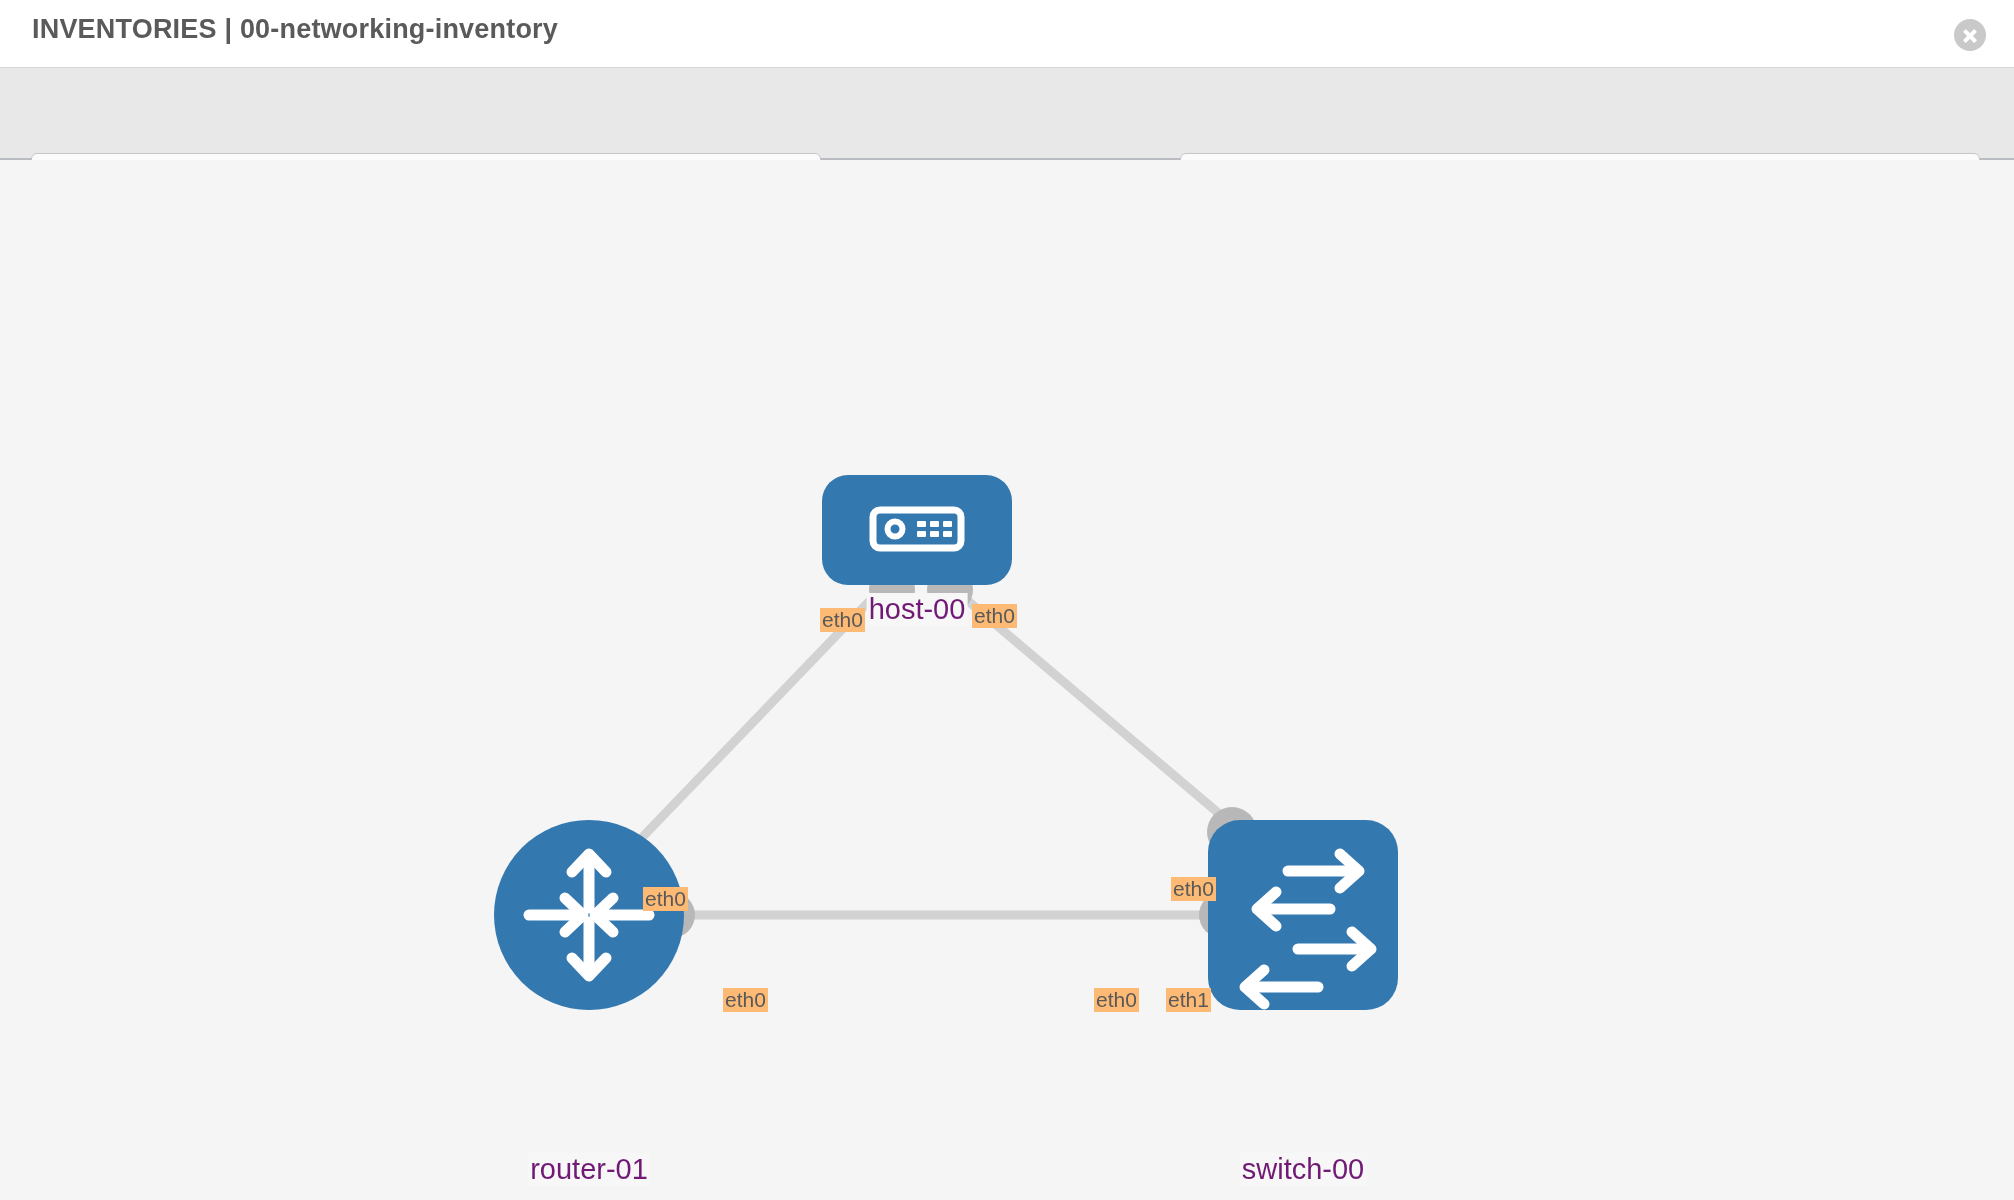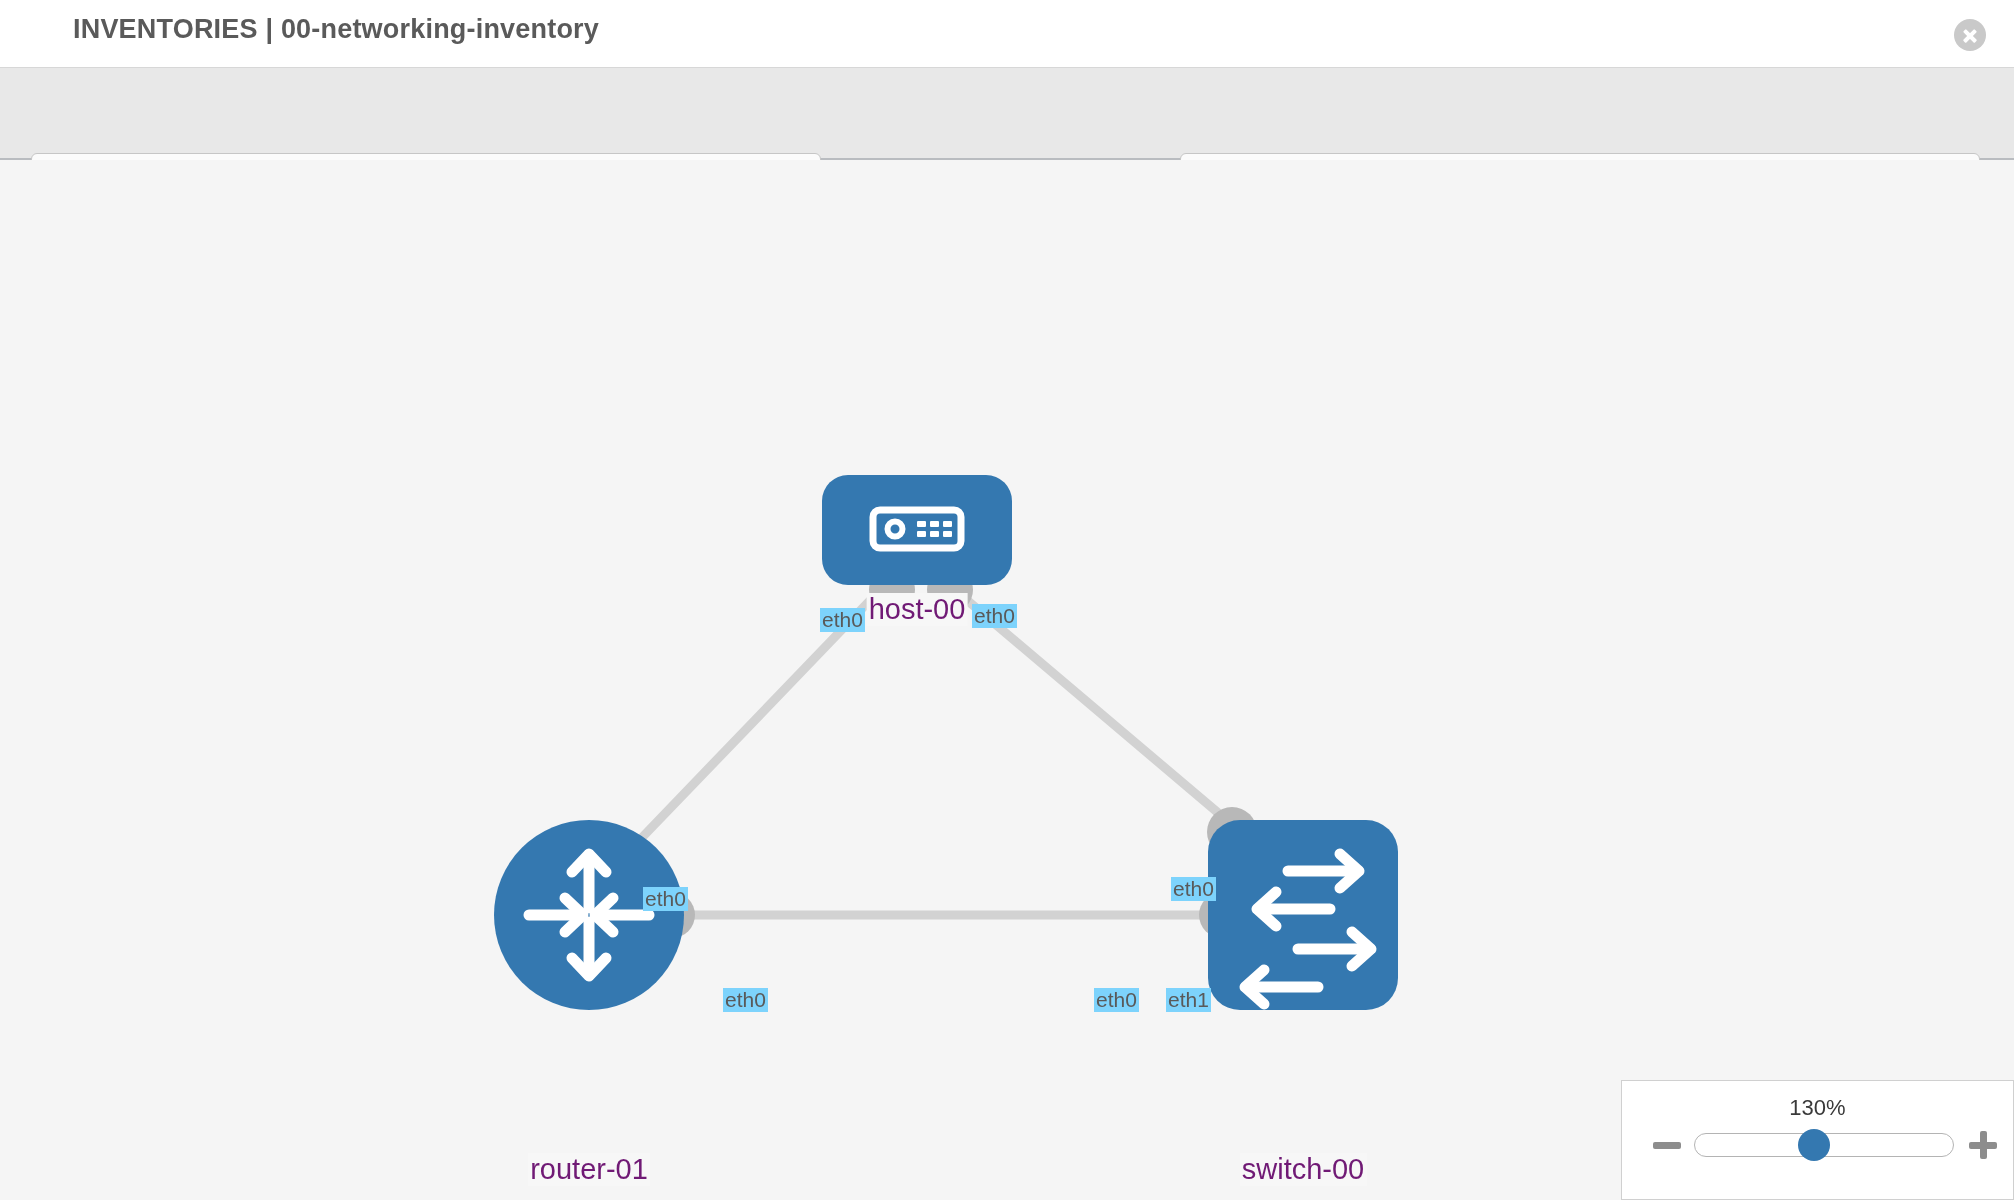--- a/index.html
+++ b/index.html
@@ -27,21 +27,20 @@
     box-sizing: border-box;
   }
   .header-title {
     position: absolute;
     left: 32px; top: 14px;
     font-size: 27px;
     font-weight: bold;
     color: #5a5a5a;
     letter-spacing: 0.2px;
     white-space: nowrap;
-    margin-left: 41px;
   }
   .close-btn {
     position: absolute;
     right: 28px; top: 19px;
     width: 32px; height: 32px;
     border-radius: 50%;
     background: #c9c9c9;
     cursor: pointer;
   }
   .close-btn::before, .close-btn::after {
@@ -127,21 +126,21 @@
     background: #f7f7f7;
     white-space: nowrap;
     transform: translateX(-50%);
     padding: 0 2px;
   }
   
   .iface-label {
     position: absolute;
     font-size: 21px;
     color: #595959;
-    background: #7dd3fc;
+    background: #fdba74;
     white-space: nowrap;
     padding: 0 2px;
   }
 
   
   .zoom-widget {
     position: absolute;
     left: 1621px; top: 1080px;
     width: 393px; height: 120px;
     background: #ffffff;
@@ -313,21 +312,14 @@
     <div class="iface-label" style="left:820px; top:448px;">eth0</div>
     <div class="iface-label" style="left:972px; top:444px;">eth0</div>
     <div class="iface-label" style="left:643px; top:727px;">eth0</div>
     <div class="iface-label" style="left:1171px; top:717px;">eth0</div>
     <div class="iface-label" style="left:723px; top:828px;">eth0</div>
     <div class="iface-label" style="left:1094px; top:828px;">eth0</div>
     <div class="iface-label" style="left:1118px; top:828px;margin-left:48px;">eth1</div>
 
   </div>
 
-  <div class="zoom-widget">
-    <div class="zoom-level">130%</div>
-    <div class="zoom-minus"></div>
-    <div class="zoom-track"></div>
-    <div class="zoom-thumb"></div>
-    <div class="zoom-plus"></div>
-  </div>
 
 </div>
 
 </body></html>

